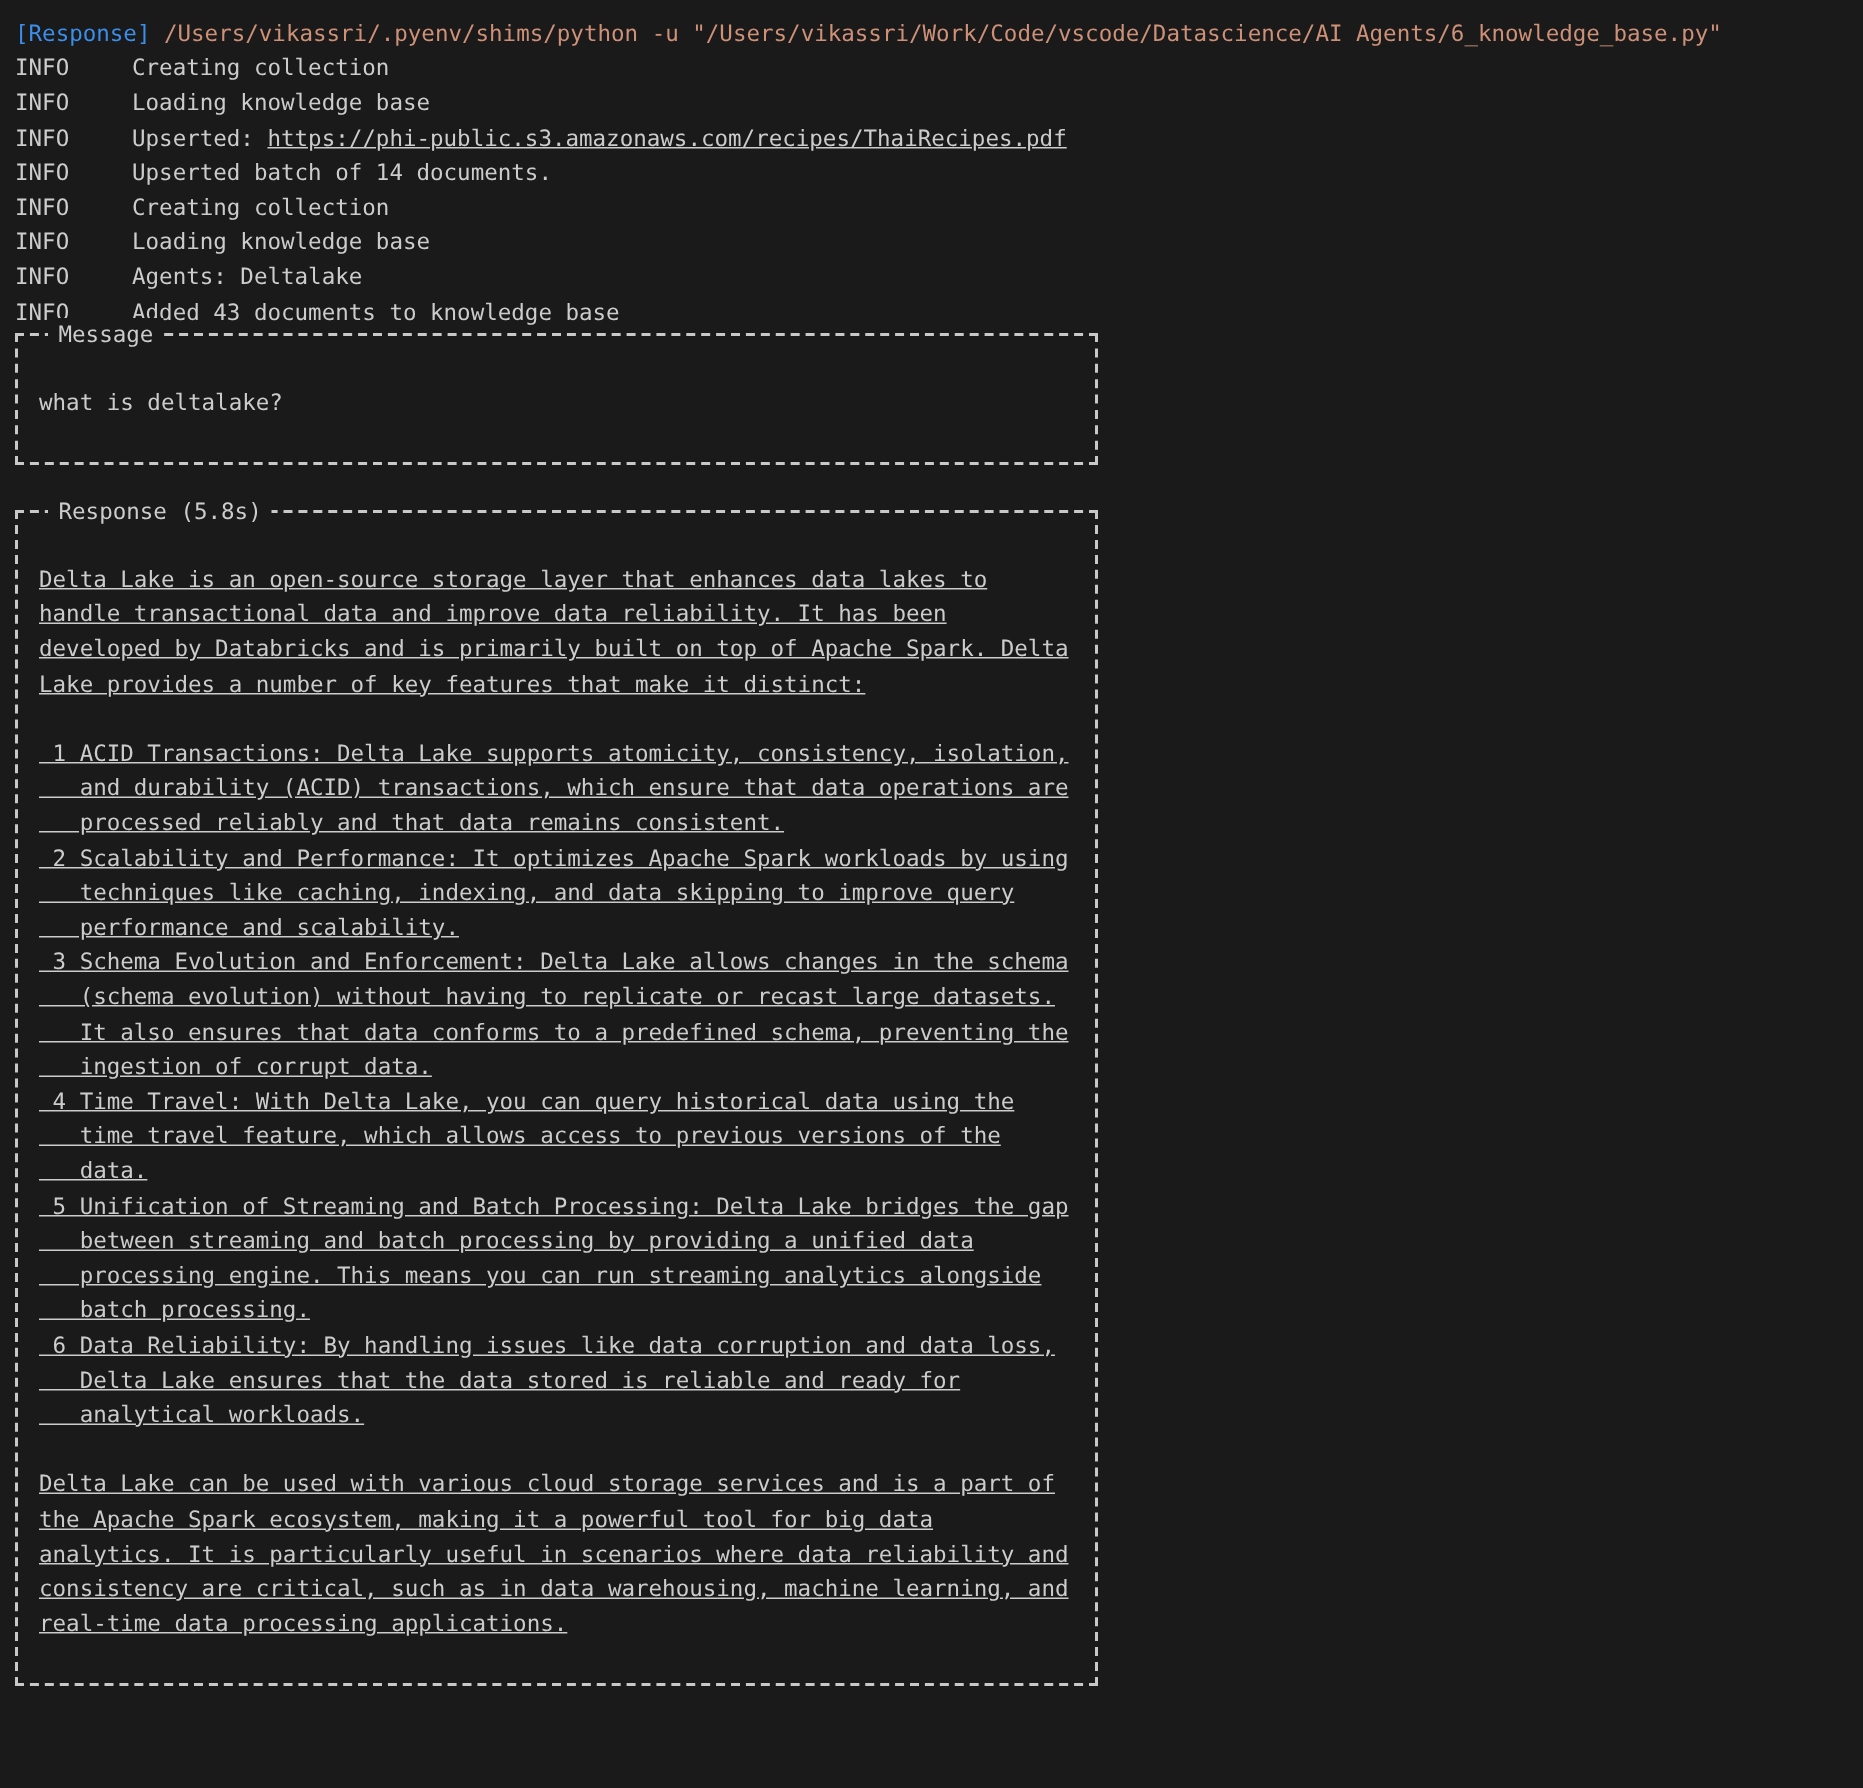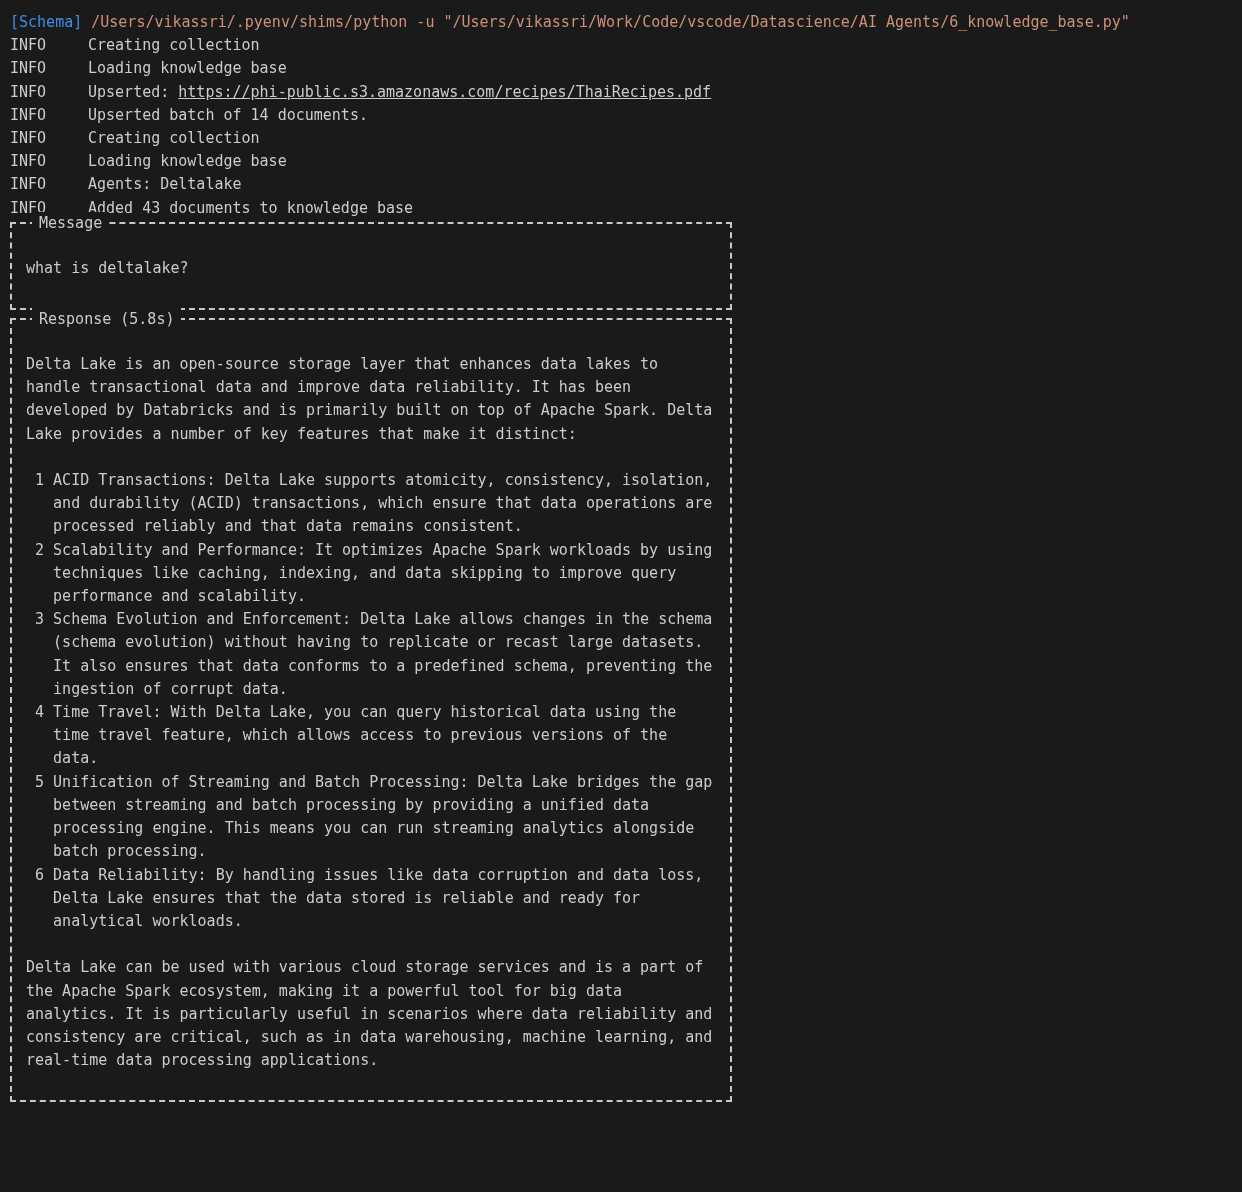--- a/index.html
+++ b/index.html
@@ -31,21 +31,21 @@
   .log-line { white-space: nowrap; }
   .log-level { display: inline-block; width: 78px; }
   .log-link { text-decoration: underline; cursor: pointer; }
   .panel {
     position: relative;
     width: 722px;
     border: 2px dashed var(--border);
     background: var(--bg);
   }
   .panel-message { margin-top: 2px; }
-  .panel-response { margin-top: 8px; }
+  .panel-response { margin-top: 30px; text-decoration: underline; }
   .panel-title {
     position: absolute;
     top: -12px;
     left: 20px;
     background: var(--bg);
     padding: 0 7px;
     line-height: 22px;
     white-space: nowrap;
   }
   .panel-content {
@@ -57,21 +57,21 @@
     color: var(--fg);
     overflow: hidden;
   }
 </style>
 </head>
 <body>
 
 <div class="terminal">
 
   <div class="run-line">
-    <span class="run-tag">[Schema]</span><span class="run-cmd">/Users/vikassri/.pyenv/shims/python -u "/Users/vikassri/Work/Code/vscode/Datascience/AI Agents/6_knowledge_base.py"</span>
+    <span class="run-tag">[Response]</span><span class="run-cmd">/Users/vikassri/.pyenv/shims/python -u "/Users/vikassri/Work/Code/vscode/Datascience/AI Agents/6_knowledge_base.py"</span>
   </div>
 
   <div class="logs">
       <div class="log-line"><span class="log-level">INFO</span><span class="log-message">Creating collection</span></div>
       <div class="log-line"><span class="log-level">INFO</span><span class="log-message">Loading knowledge base</span></div>
       <div class="log-line"><span class="log-level">INFO</span><span class="log-message">Upserted: </span><span class="log-link">https://phi-public.s3.amazonaws.com/recipes/ThaiRecipes.pdf</span></div>
       <div class="log-line"><span class="log-level">INFO</span><span class="log-message">Upserted batch of 14 documents.</span></div>
       <div class="log-line"><span class="log-level">INFO</span><span class="log-message">Creating collection</span></div>
       <div class="log-line"><span class="log-level">INFO</span><span class="log-message">Loading knowledge base</span></div>
       <div class="log-line"><span class="log-level">INFO</span><span class="log-message">Agents: Deltalake</span></div>

